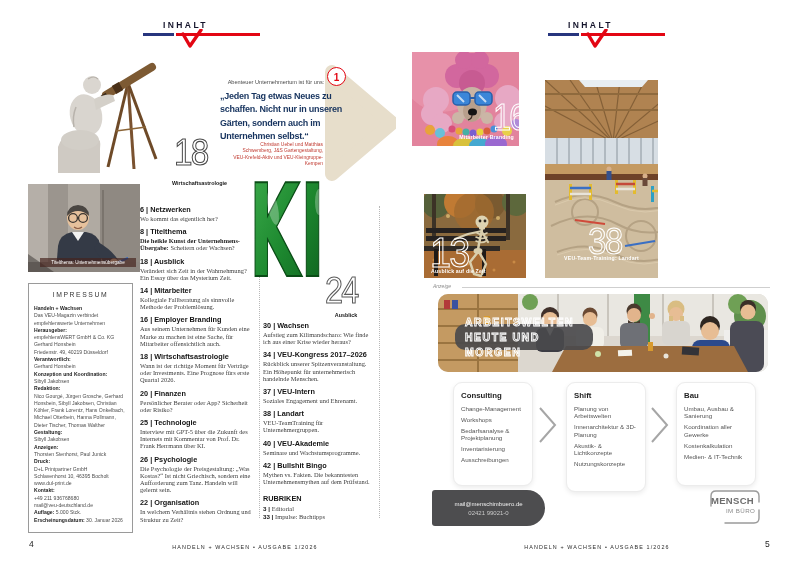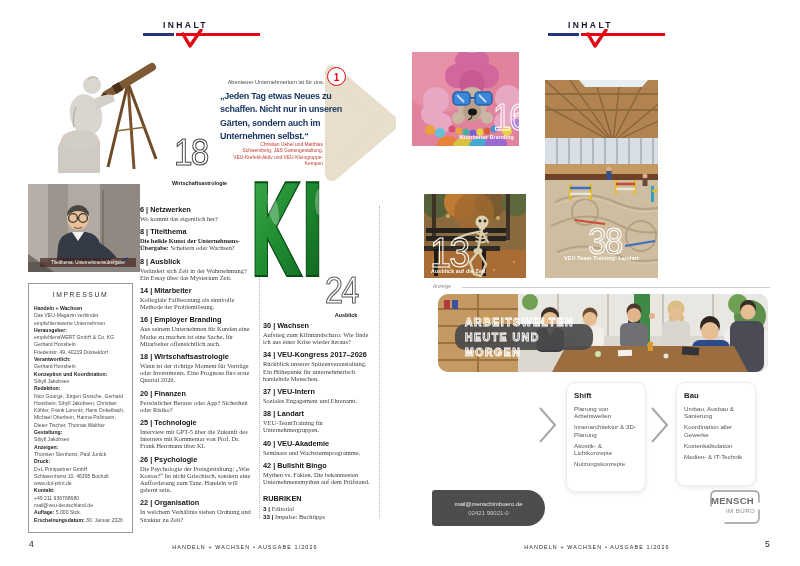--- a/index.html
+++ b/index.html
@@ -246,21 +246,21 @@
         <div class="toc-head">6 | Netzwerken</div>
         <div class="toc-desc"> <span>Wo kommt das eigentlich her?</span></div>
       </div>
 
       <div class="toc-entry">
         <div class="toc-head">8 | Titelthema</div>
         <div class="toc-desc"><span class="toc-lead">Die heikle Kunst der Unternehmens-Übergabe:</span> <span>Scheitern oder Wachsen?</span></div>
       </div>
 
       <div class="toc-entry">
-        <div class="toc-head">8 | Ausblick</div>
+        <div class="toc-head">18 | Ausblick</div>
         <div class="toc-desc"> <span>Verändert sich Zeit in der Wahrnehmung? Ein Essay über das Mysterium Zeit.</span></div>
       </div>
 
       <div class="toc-entry">
         <div class="toc-head">14 | Mitarbeiter</div>
         <div class="toc-desc"> <span>Kollegiale Fallberatung als sinnvolle Methode der Problemlösung.</span></div>
       </div>
 
       <div class="toc-entry">
         <div class="toc-head">16 | Employer Branding</div>
@@ -600,20 +600,31 @@
       <rect x="244" y="53" width="17" height="8" fill="#333338" transform="rotate(4 252 57)"></rect>
       <circle cx="160" cy="60" r="3" fill="#cfe2a8"></circle>
         <circle cx="228" cy="62" r="2.5" fill="#e8e4da"></circle>
     </svg>
   </div>
   <div id="ad-headline" class="abs">
     <div class="ad-h-line">ARBEITSWELTEN</div>
     <div class="ad-h-line">HEUTE UND MORGEN</div>
   </div>
 
+  <div class="ad-col" id="col-consulting">
+    <div class="ad-col-title">Consulting</div>
+    <div>
+
+    <div class="ad-item">Change-Management</div>
+        <div class="ad-item">Workshops</div>
+        <div class="ad-item">Bedarfsanalyse &amp; Projektplanung</div>
+        <div class="ad-item">Inventarisierung</div>
+        <div class="ad-item">Ausschreibungen</div>
+      </div>
+  </div>
   <svg class="chev" id="chev1" width="20" height="38" viewBox="0 0 20 38">
     <polyline points="2,2 17,19 2,36" fill="none" stroke="#a6a6a6" stroke-width="2"></polyline>
   </svg>
   <div class="ad-col" id="col-shift">
     <div class="ad-col-title">Shift</div>
     <div>
 
     <div class="ad-item">Planung von Arbeitswelten</div>
         <div class="ad-item">Innenarchitektur &amp; 3D-Planung</div>
         <div class="ad-item">Akustik- &amp; Lichtkonzepte</div>

